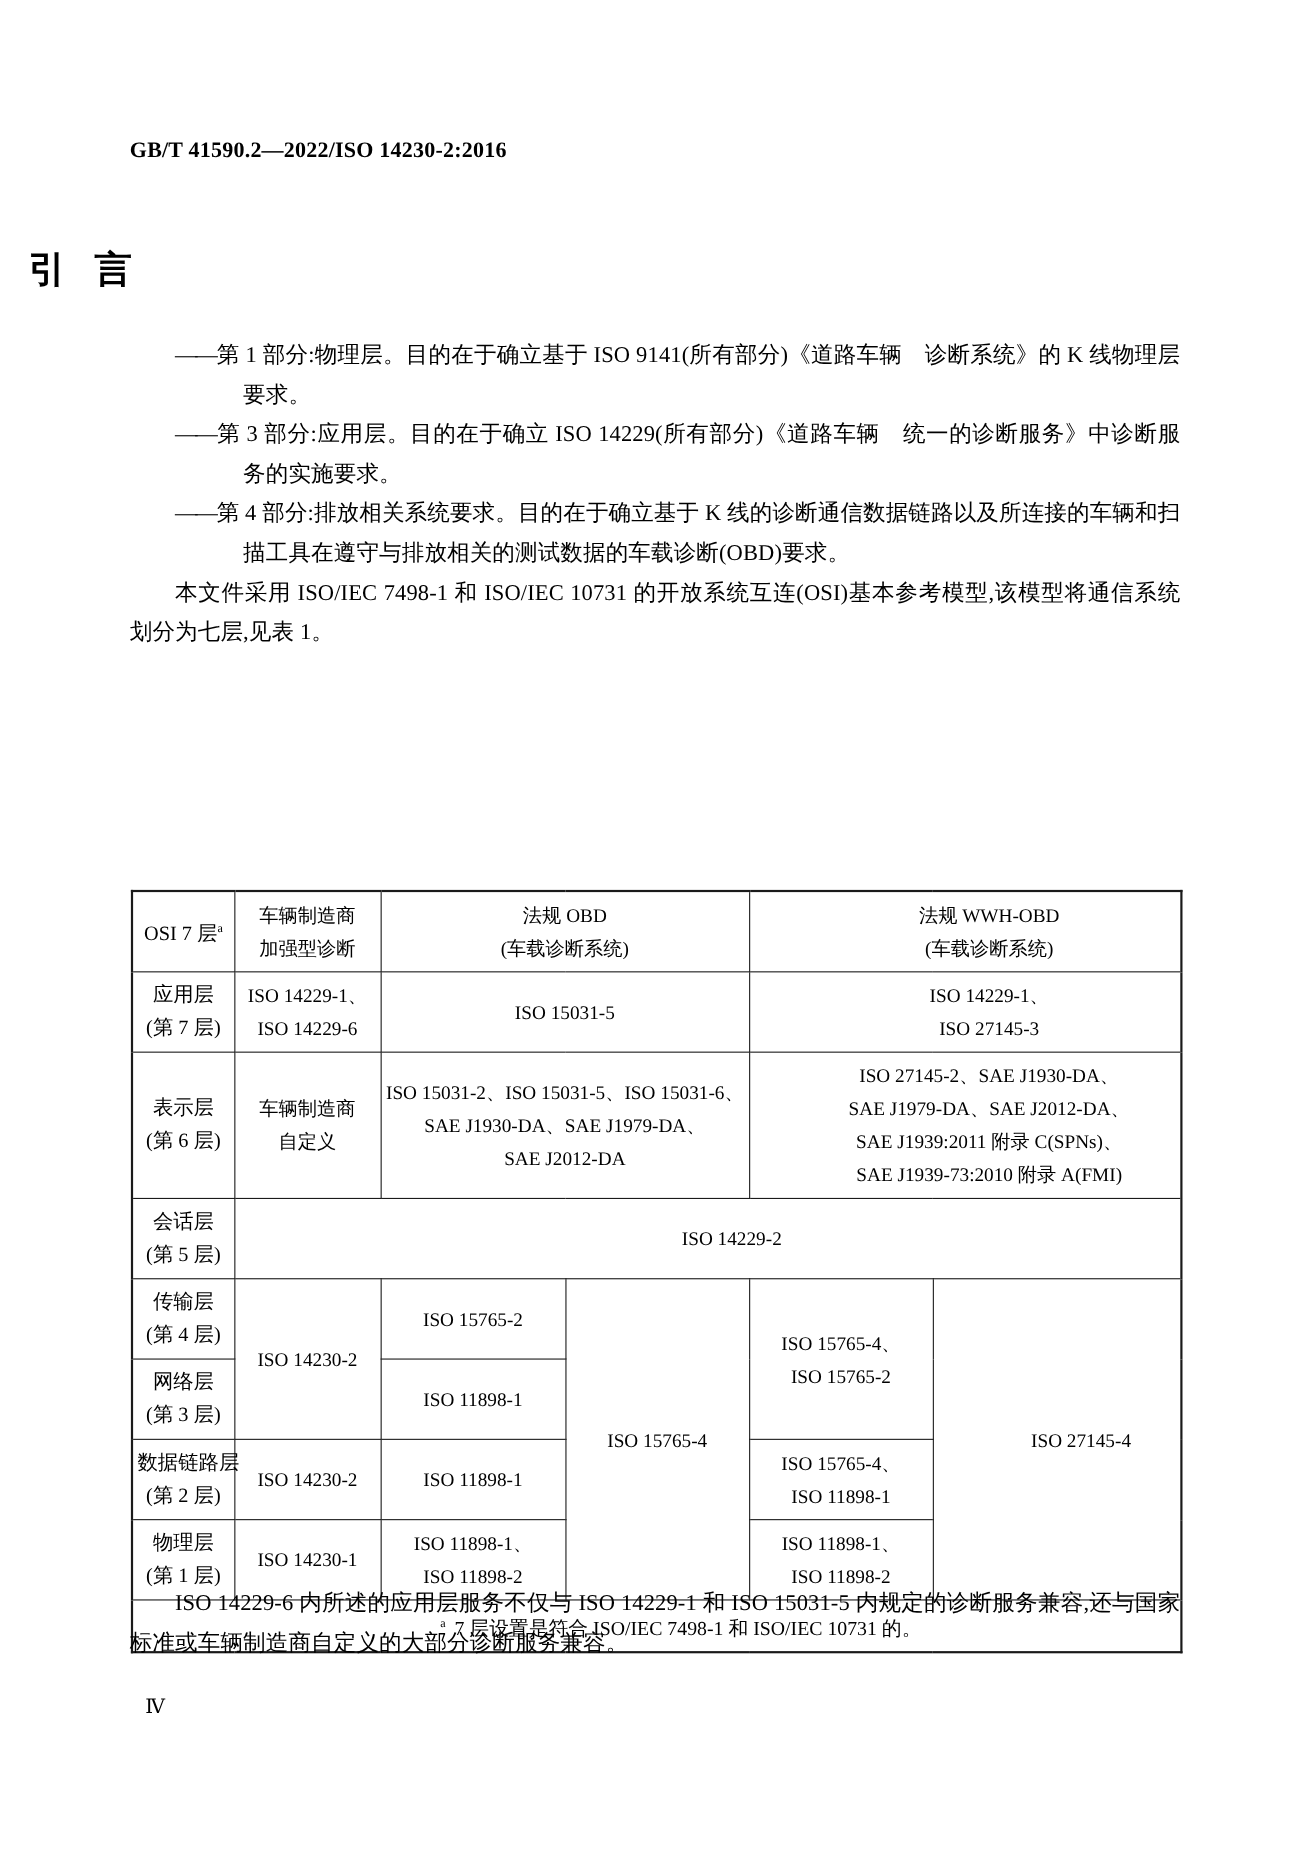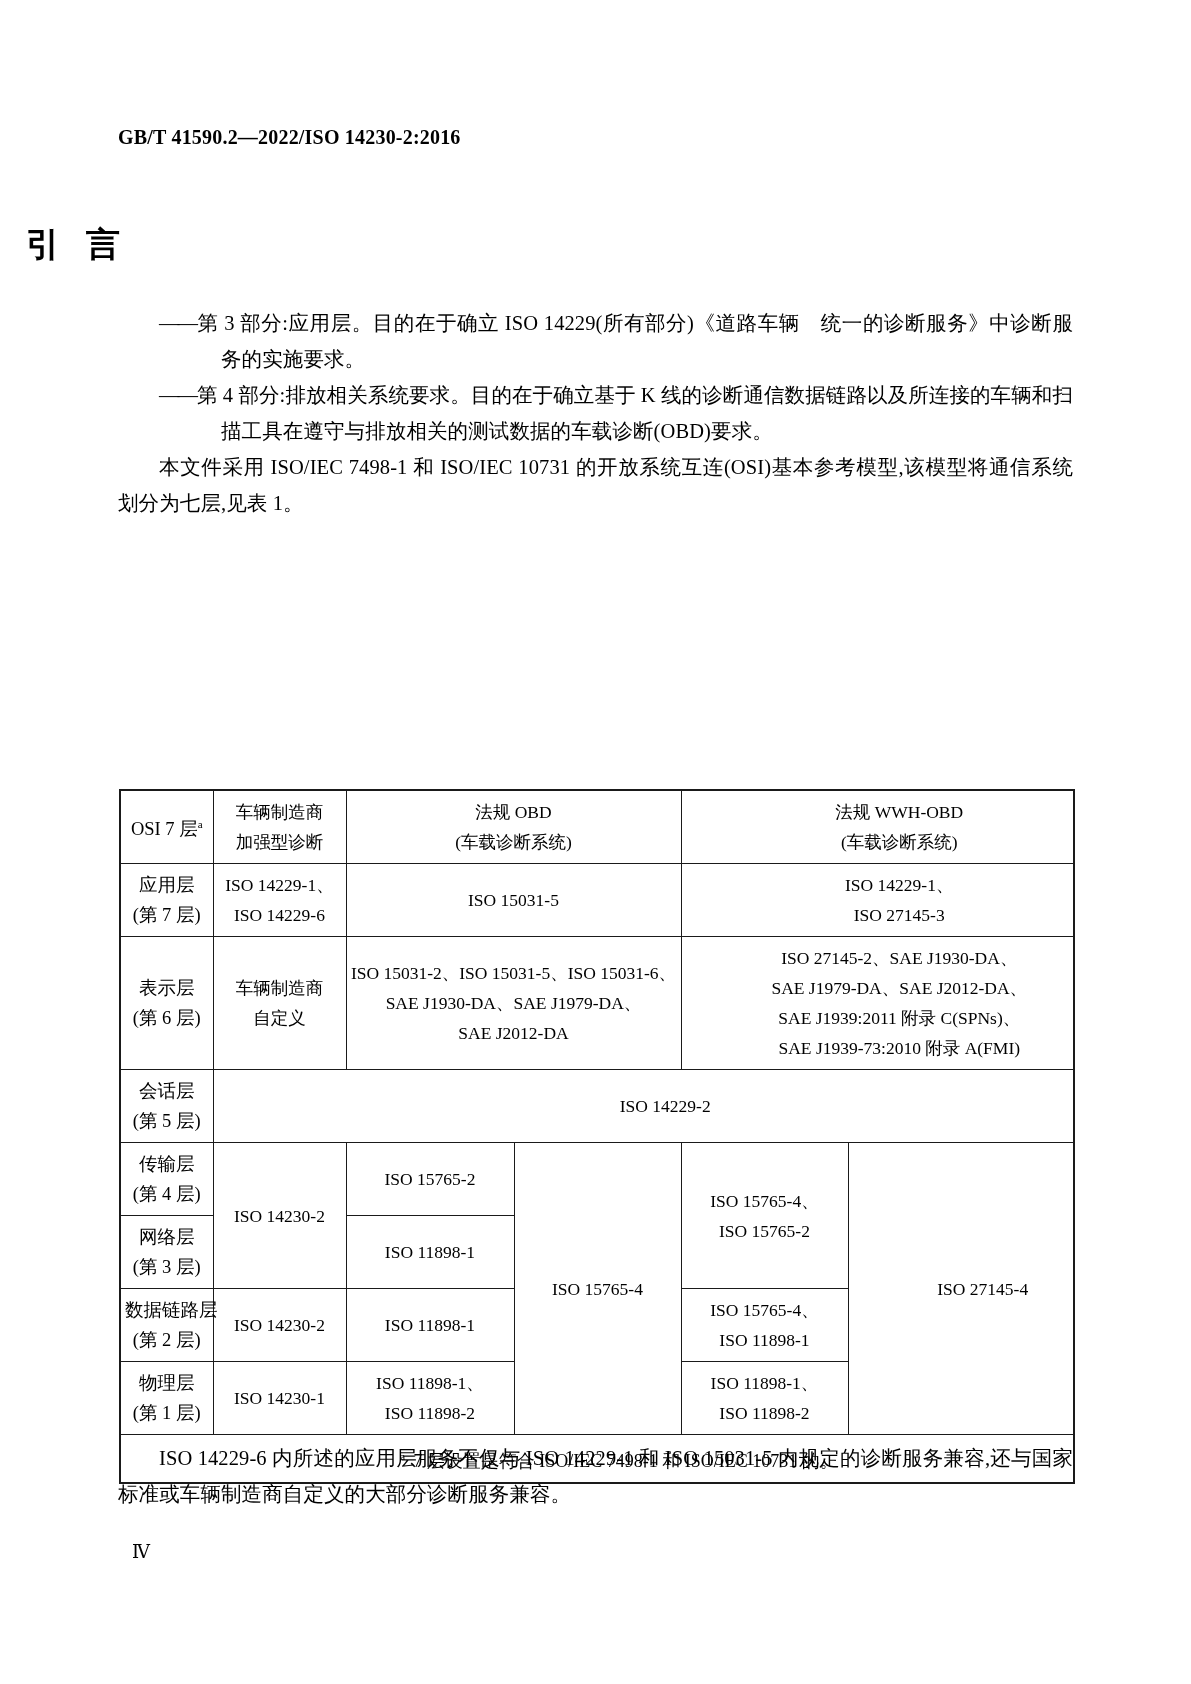--- a/index.html
+++ b/index.html
@@ -86,21 +86,21 @@
     font-weight: bold;
     font-family: "Liberation Serif", "DejaVu Serif", serif;
   }
   .table-caption .gap {
     display: inline-block;
     width: 16px;
   }
   table.osi {
     position: absolute;
     left: 119px;
-    top: 789px;
+    top: 809px;
     width: 954px;
     border-collapse: collapse;
     table-layout: fixed;
     font-size: 17.5px;
     font-family: "Liberation Serif", "DejaVu Serif", serif;
   }
   table.osi td {
     border: 1px solid #1a1a1a;
     text-align: center;
     vertical-align: middle;
@@ -149,20 +149,21 @@
 <body>
 
 <div class="page">
 
   <div class="running-head">GB/T 41590.2—2022/ISO 14230-2:2016</div>
 
   <div class="doc-title">引言</div>
 
   <div class="content">
     <ul class="dash-list">
+      <li><span class="dash">——</span><span>第 1 部分:物理层。目的在于确立基于 ISO 9141(所有部分)《道路车辆　诊断系统》的 K 线物理层要求。</span></li>
       <li><span class="dash">——</span><span>第 3 部分:应用层。目的在于确立 ISO 14229(所有部分)《道路车辆　统一的诊断服务》中诊断服务的实施要求。</span></li>
       <li><span class="dash">——</span><span>第 4 部分:排放相关系统要求。目的在于确立基于 K 线的诊断通信数据链路以及所连接的车辆和扫描工具在遵守与排放相关的测试数据的车载诊断(OBD)要求。</span></li>
     </ul>
     <p class="para">本文件采用 ISO/IEC 7498-1 和 ISO/IEC 10731 的开放系统互连(OSI)基本参考模型,该模型将通信系统划分为七层,见表 1。</p>
   </div>
 
 
   <table class="osi">
     <colgroup>
       <col style="width:93px">

